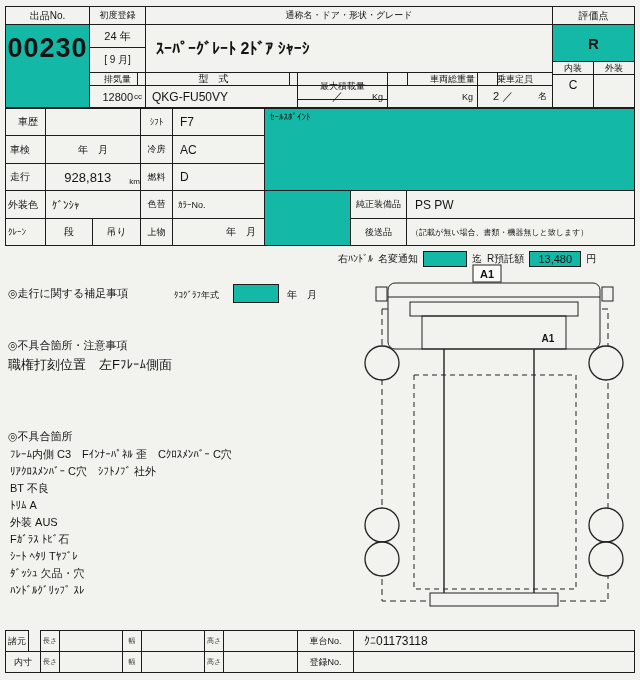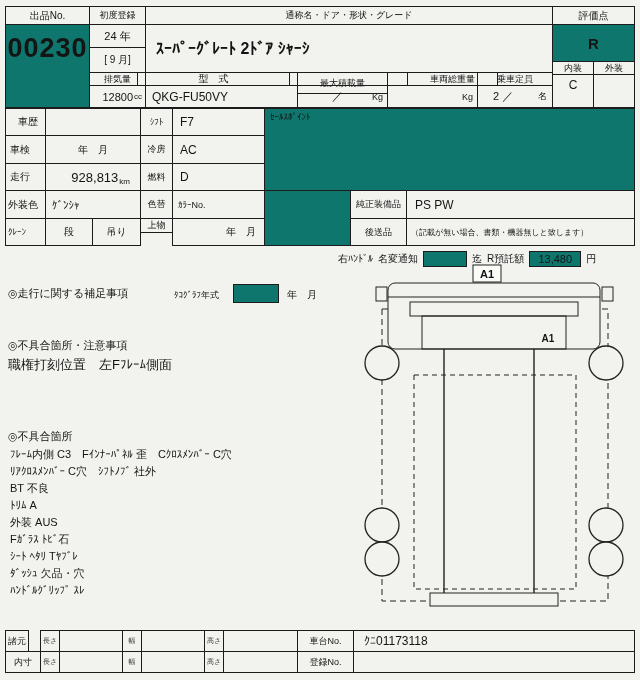--- a/index.html
+++ b/index.html
@@ -8,21 +8,21 @@
     font-family:"Liberation Sans","DejaVu Sans",sans-serif;
     background:#e3e3df;
     color:#141414;
   }
   .sheet { position:relative; width:640px; height:680px; background:#f2f2ee; overflow:hidden; }
   .abs { position:absolute; }
   .b { border:1px solid #1c1c1c; }
   .ctr { display:flex; align-items:center; justify-content:center; }
   .lft { display:flex; align-items:center; justify-content:flex-start; }
   .rgt { display:flex; align-items:center; justify-content:flex-end; }
-  .white { background:#0f766e; }
+  .white { background:#14b8a6; }
   svg text { font-family:"Liberation Sans","DejaVu Sans",sans-serif; fill:#141414; }
 </style>
 </head>
 <body>
 
 <div class="sheet">
 
   <div class="abs b ctr" style="left:5px;top:6px;width:85px;height:19px;font-size:10px">出品No.</div>
   <div class="abs b white" style="left:5px;top:24px;width:85px;height:84px;text-align:center;font-size:27px;font-weight:bold;padding-top:8px;letter-spacing:1px">00230</div>
 
@@ -40,21 +40,21 @@
   <div class="abs b" style="left:552px;top:74px;width:42px;height:34px;font-size:12px;text-align:center;padding-top:3px">C</div>
   <div class="abs b" style="left:593px;top:74px;width:42px;height:34px"></div>
 
   <div class="abs b ctr" style="left:89px;top:72px;width:57px;height:14px;font-size:9px">排気量</div>
   <div class="abs b rgt" style="left:89px;top:85px;width:57px;height:23px;padding-right:3px;gap:1px">
     <span style="font-size:11px">12800</span>
     <span style="font-size:8px">cc</span>
   </div>
   <div class="abs b ctr" style="left:137px;top:72px;width:153px;height:14px;font-size:10px">型　式</div>
   <div class="abs b lft" style="left:145px;top:85px;width:153px;height:23px;padding-left:6px;font-size:12px">QKG-FU50VY</div>
-  <div class="abs b ctr" style="left:297px;top:72px;width:91px;height:22px;font-size:9px">最大積載量</div>
+  <div class="abs b ctr" style="left:297px;top:72px;width:91px;height:28px;font-size:9px">最大積載量</div>
   <div class="abs b" style="left:297px;top:85px;width:91px;height:23px;display:flex;align-items:center;justify-content:space-between;padding:0 4px">
     <span style="font-size:11px;margin-left:30px">／</span>
     <span style="font-size:9px">Kg</span>
   </div>
   <div class="abs b ctr" style="left:407px;top:72px;width:91px;height:14px;font-size:9px">車両総重量</div>
   <div class="abs b" style="left:387px;top:85px;width:91px;height:23px;display:flex;align-items:center;justify-content:space-between;padding:0 4px">
     <span style="font-size:11px"></span>
     <span style="font-size:9px">Kg</span>
   </div>
   <div class="abs b ctr" style="left:477px;top:72px;width:76px;height:14px;font-size:9px">乗車定員</div>
@@ -67,36 +67,36 @@
   <div class="abs b" style="left:45px;top:108px;width:96px;height:28px"></div>
   <div class="abs b ctr" style="left:140px;top:108px;width:33px;height:28px;font-size:9px">ｼﾌﾄ</div>
   <div class="abs b lft" style="left:172px;top:108px;width:93px;height:28px;font-size:12px;padding-left:7px">F7</div>
 
   <div class="abs b lft" style="left:5px;top:135px;width:41px;height:29px;font-size:10px;padding-left:4px">車検</div>
   <div class="abs b ctr" style="left:45px;top:135px;width:96px;height:29px;font-size:10px">年　月</div>
   <div class="abs b ctr" style="left:140px;top:135px;width:33px;height:29px;font-size:9px">冷房</div>
   <div class="abs b lft" style="left:172px;top:135px;width:93px;height:29px;font-size:12px;padding-left:7px">AC</div>
 
   <div class="abs b lft" style="left:5px;top:163px;width:41px;height:28px;font-size:10px;padding-left:4px">走行</div>
-  <div class="abs b rgt" style="left:45px;top:163px;width:96px;height:28px;padding-right:10px;gap:1px">
+  <div class="abs b rgt" style="left:45px;top:163px;width:96px;height:28px;gap:18px">
     <span style="font-size:13px">928,813</span>
     <span style="font-size:8px;align-self:flex-end;padding-bottom:4px">km</span>
   </div>
   <div class="abs b ctr" style="left:140px;top:163px;width:33px;height:28px;font-size:9px">燃料</div>
   <div class="abs b lft" style="left:172px;top:163px;width:93px;height:28px;font-size:12px;padding-left:7px">D</div>
 
   <div class="abs b lft" style="left:5px;top:190px;width:41px;height:29px;font-size:10px;padding-left:2px">外装色</div>
   <div class="abs b lft" style="left:45px;top:190px;width:96px;height:29px;font-size:11px;padding-left:6px">ｹﾞﾝｼｬ</div>
   <div class="abs b ctr" style="left:140px;top:190px;width:33px;height:29px;font-size:9px">色替</div>
   <div class="abs b lft" style="left:172px;top:190px;width:93px;height:29px;font-size:9px;padding-left:5px">ｶﾗｰNo.</div>
 
   <div class="abs b lft" style="left:5px;top:218px;width:41px;height:28px;font-size:9px;padding-left:2px">ｸﾚｰﾝ</div>
   <div class="abs b ctr" style="left:45px;top:218px;width:48px;height:28px;font-size:10px">段</div>
   <div class="abs b ctr" style="left:92px;top:218px;width:49px;height:28px;font-size:10px">吊り</div>
-  <div class="abs b ctr" style="left:140px;top:218px;width:33px;height:15px;font-size:9px">上物</div>
+  <div class="abs b ctr" style="left:140px;top:218px;width:33px;height:28px;font-size:9px">上物</div>
   <div class="abs b rgt" style="left:172px;top:218px;width:93px;height:28px;font-size:10px;padding-right:8px">年　月</div>
 
   <div class="abs b white" style="left:264px;top:108px;width:371px;height:83px;font-size:9px;padding:3px 5px">
     <span>ｾｰﾙｽﾎﾟｲﾝﾄ</span>
   </div>
   <div class="abs b white" style="left:264px;top:190px;width:87px;height:56px"></div>
   <div class="abs b ctr" style="left:350px;top:190px;width:57px;height:29px;font-size:9px">純正装備品</div>
   <div class="abs b lft" style="left:406px;top:190px;width:229px;height:29px;font-size:12px;padding-left:8px">PS PW</div>
   <div class="abs b ctr" style="left:350px;top:218px;width:57px;height:28px;font-size:9px">後送品</div>
   <div class="abs b lft" style="left:406px;top:218px;width:229px;height:28px;font-size:8px;padding-left:4px">（記載が無い場合、書類・機器無しと致します）</div>

